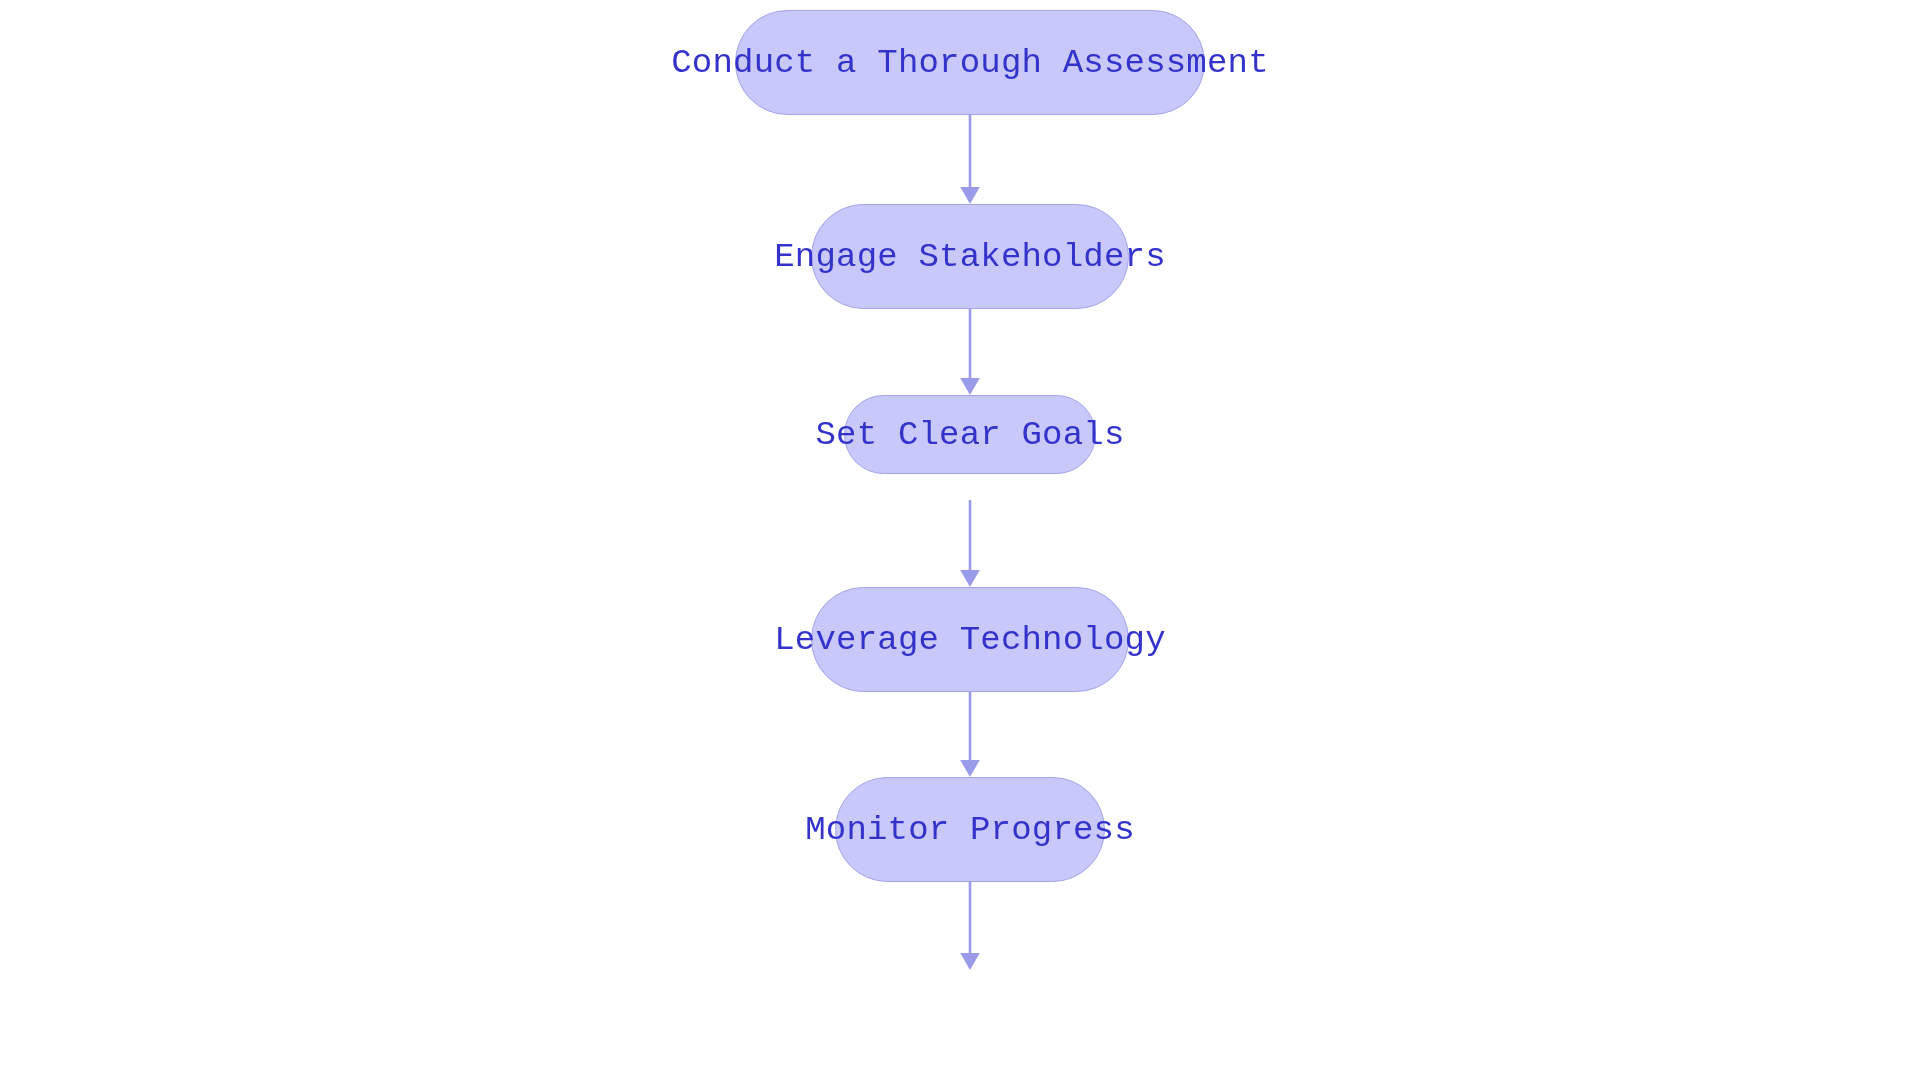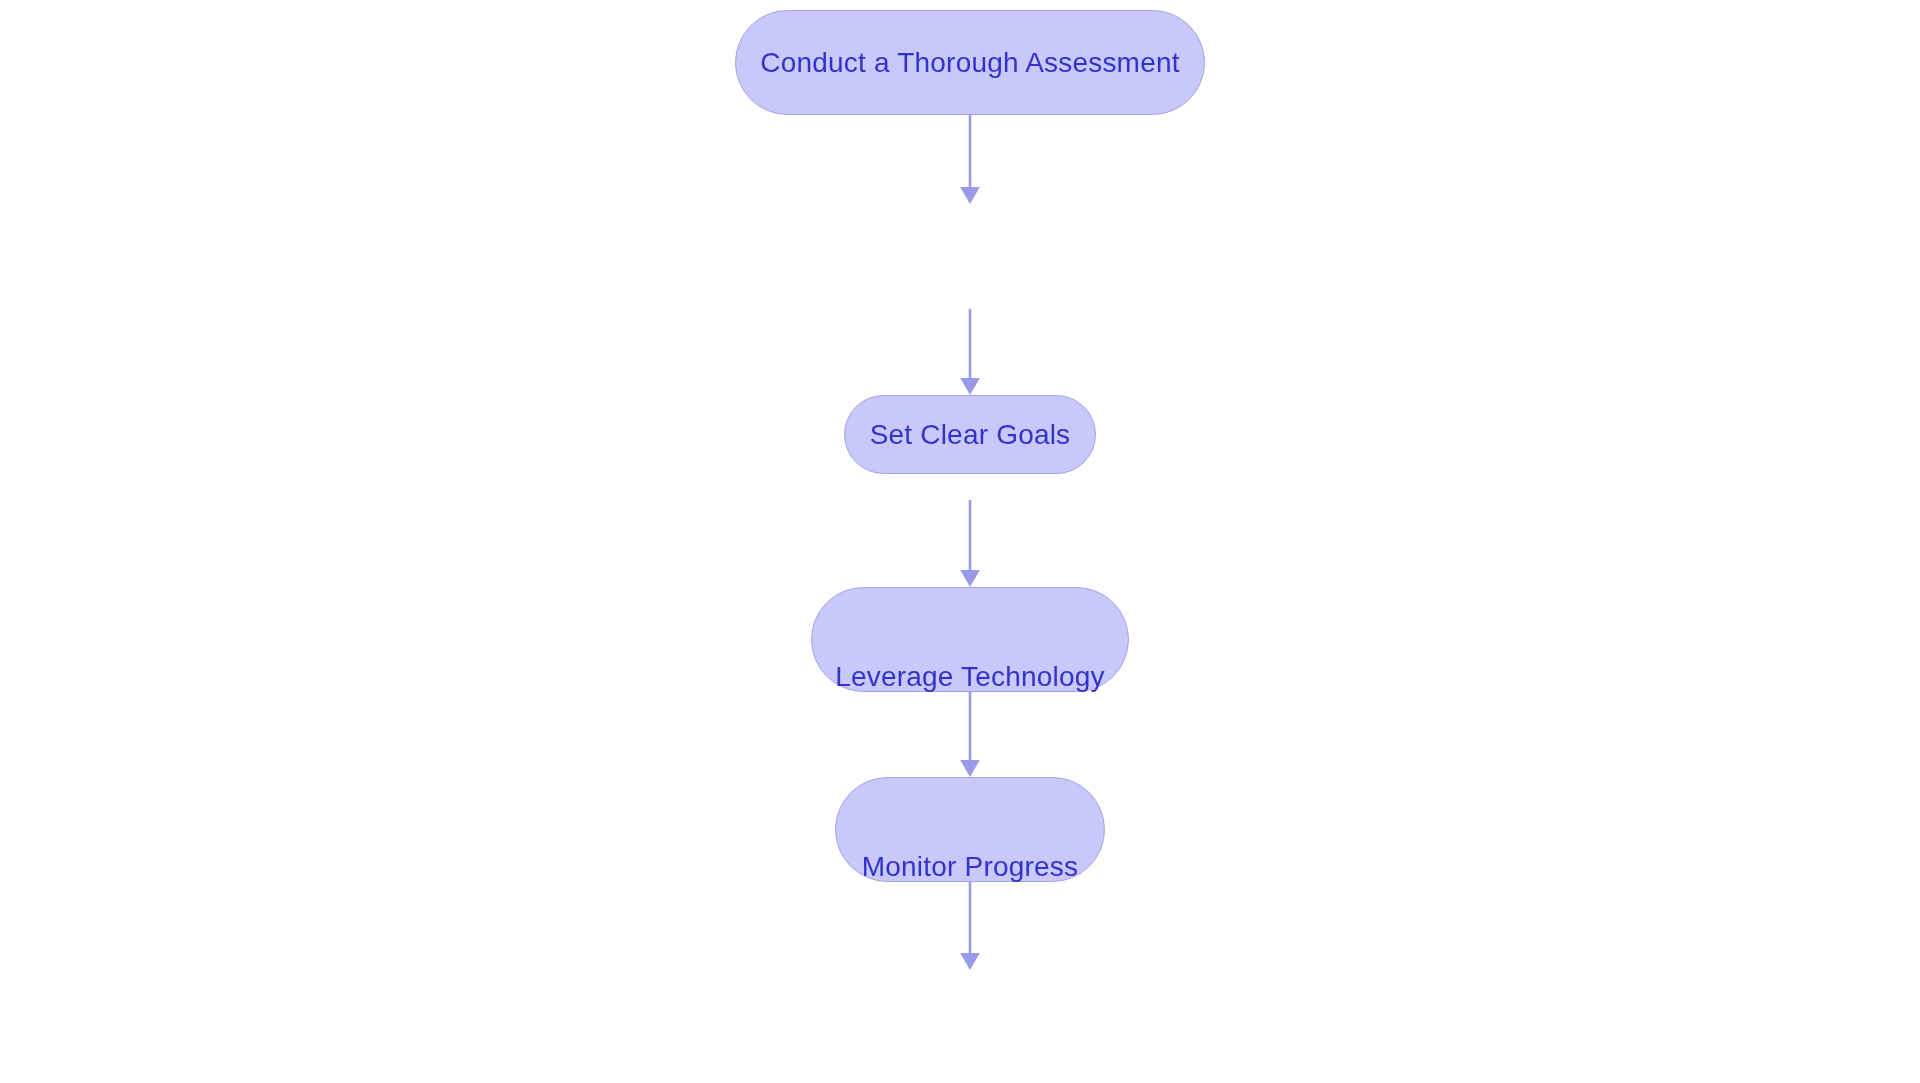--- a/index.html
+++ b/index.html
@@ -29,27 +29,27 @@
     align-items: center;
     justify-content: center;
     background: #c8c8fa;
     border: 1.6px solid #a3a3ec;
     border-radius: 999px;
     transform: translateX(-50%);
   }
 
   .flow-node-label {
     color: #3333cc;
-    font-size: 28px;
+    font-size: 34px;
     font-weight: 400;
     letter-spacing: 0.2px;
     line-height: 1;
     white-space: nowrap;
     text-align: center;
-    font-family: Liberation Sans, sans-serif;
+    font-family: Liberation Mono, monospace;
   }
 
   .flow-edge {
     position: absolute;
     transform: translateX(-50%);
     pointer-events: none;
   }
   .flow-edge svg {
     display: block;
     overflow: visible;
@@ -92,27 +92,30 @@
     <svg width="24" height="88" viewBox="0 0 24 88" aria-hidden="true">
       <line x1="12" y1="0" x2="12" y2="75" stroke="#9a9aeb" stroke-width="2.6"></line>
       <polygon points="12,88 2.2,71 21.8,71" fill="#9a9aeb"></polygon>
     </svg>
   </div>
 
   <div class="flow-node" style="left:970px; top:10px; width:470px; height:105px;">
     <span class="flow-node-label">Conduct a Thorough Assessment</span>
   </div>
 
+  <div class="flow-node" style="left:970px; top:204px; width:318px; height:105px;">
+    <span class="flow-node-label">Engage Stakeholders</span>
+  </div>
 
   <div class="flow-node" style="left:970px; top:395px; width:252px; height:79px;">
     <span class="flow-node-label">Set Clear Goals</span>
   </div>
 
-  <div class="flow-node" style="left:970px; top:587px; width:318px; height:105px;align-items:flex-end;">
+  <div class="flow-node" style="left:970px; top:587px; width:318px; height:105px;">
     <span class="flow-node-label">Leverage Technology</span>
   </div>
 
-  <div class="flow-node" style="left:970px; top:777px; width:270px; height:105px;align-items:flex-end;">
+  <div class="flow-node" style="left:970px; top:777px; width:270px; height:105px;">
     <span class="flow-node-label">Monitor Progress</span>
   </div>
 
 
 </div>
 
 </body></html>

